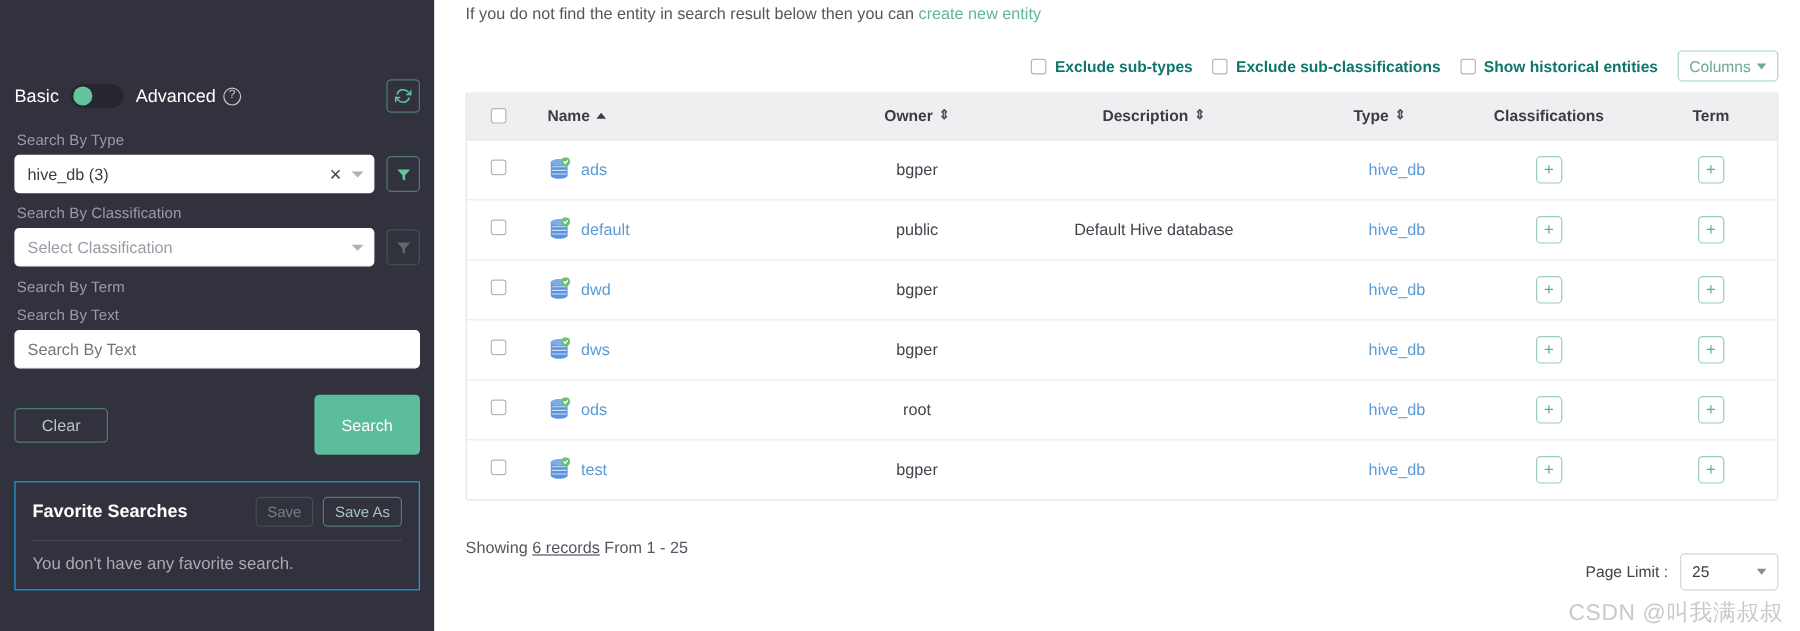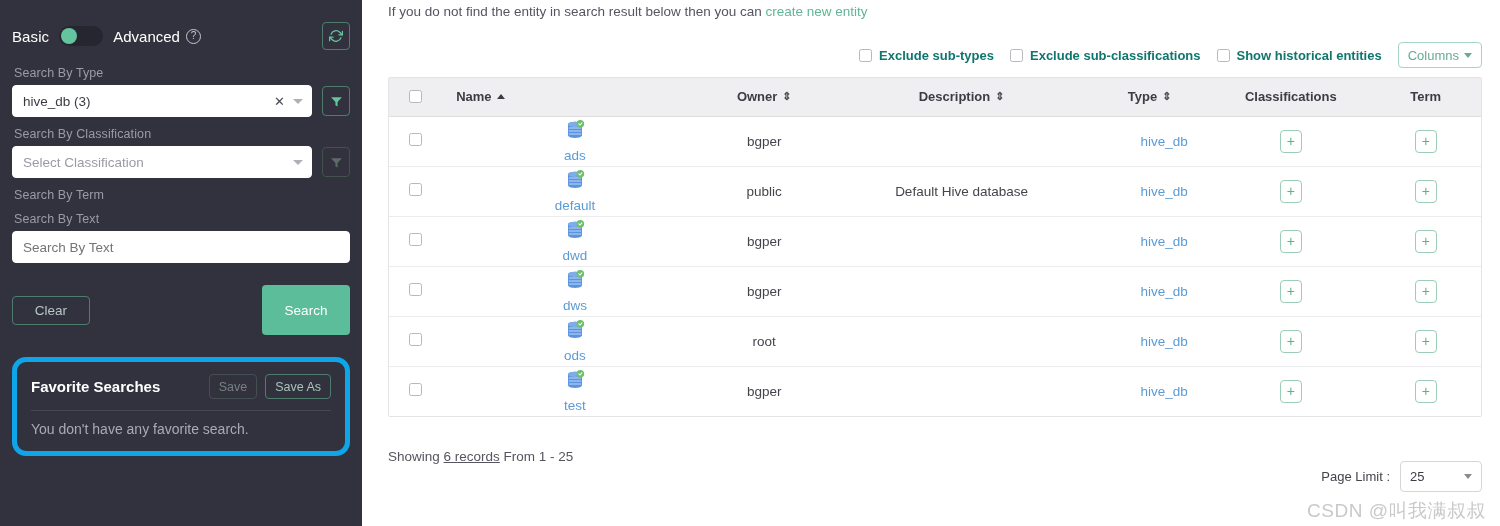--- a/index.html
+++ b/index.html
@@ -19,20 +19,21 @@
     background: #32323e;
     flex: 0 0 362px;
     position: relative;
     padding: 0 12px;
     color: #d8d9dd;
   }
   .sb-top {
     display: flex; align-items: center;
     height: 56px;
     padding-top: 16px;
+    margin-top: 44px;
   }
   .mode-basic {
     font-size: 15px; color: #ffffff; font-weight: 400;
     letter-spacing: .1px;
   }
   .toggle {
     width: 44px; height: 20px; border-radius: 11px;
     background: #262631; margin: 0 10px;
     position: relative; cursor: pointer; flex: 0 0 auto;
   }
@@ -104,21 +105,21 @@
   .btn-search {
     width: 88px; height: 50px; border-radius: 4px;
     background: #5cbd9a; border: none; color: #ffffff;
     font-size: 13.5px; font-weight: 400;
     display: flex; align-items: center; justify-content: center;
     cursor: pointer;
   }
 
   .fav-panel {
     margin-top: 22px;
-    border: 5px solid #0ea5e9; border-radius: 14px;
+    border: 1px solid #0ea5e9; border-radius: 0;
     padding: 12px 14px 14px 14px;
   }
   .fav-head { display: flex; align-items: center; }
   .fav-title { font-size: 15px; font-weight: bold; color: #ffffff; }
   .fav-btns { margin-left: auto; display: flex; gap: 8px; }
   .mini-btn {
     height: 25px; padding: 0 9px; border-radius: 4px;
     border: 1px solid #4e7d6d; background: transparent;
     font-size: 12.5px; color: #a6c4b9;
     display: flex; align-items: center; cursor: pointer;
@@ -176,21 +177,21 @@
   .sort-asc { width: 0; height: 0; display: inline-block;
     border-left: 4.5px solid transparent; border-right: 4.5px solid transparent;
     border-bottom: 5px solid #3c3c45; }
   tbody td {
     height: 50px; border-bottom: 1px solid #ececee;
     font-size: 13.5px; color: #44444d; padding: 0;
     vertical-align: middle;
   }
   tbody tr:last-child td { border-bottom: none; }
   .cell-center { text-align: center; }
-  .name-cell { display: flex; align-items: center; gap: 8px; flex-direction: column; }
+  .name-cell { display: flex; align-items: center; gap: 8px; }
   .ent-link { color: #5b9bd5; text-decoration: none; cursor: pointer; font-size: 13.5px; }
   .type-link { color: #5b9bd5; text-decoration: none; cursor: pointer; font-size: 13.5px; margin-left: 29px; }
   .plus-btn {
     width: 22px; height: 23px; border-radius: 4px;
     border: 1px solid #9ccdb6; background: #fff;
     display: inline-flex; align-items: center; justify-content: center;
     color: #5cb28d; font-size: 14px; line-height: 1; cursor: pointer;
   }
   .row-chk { width: 13px; height: 13px; border: 1.4px solid #b7b7bd;
     border-radius: 2.5px; background: #fff; display: inline-block; cursor: pointer; }

